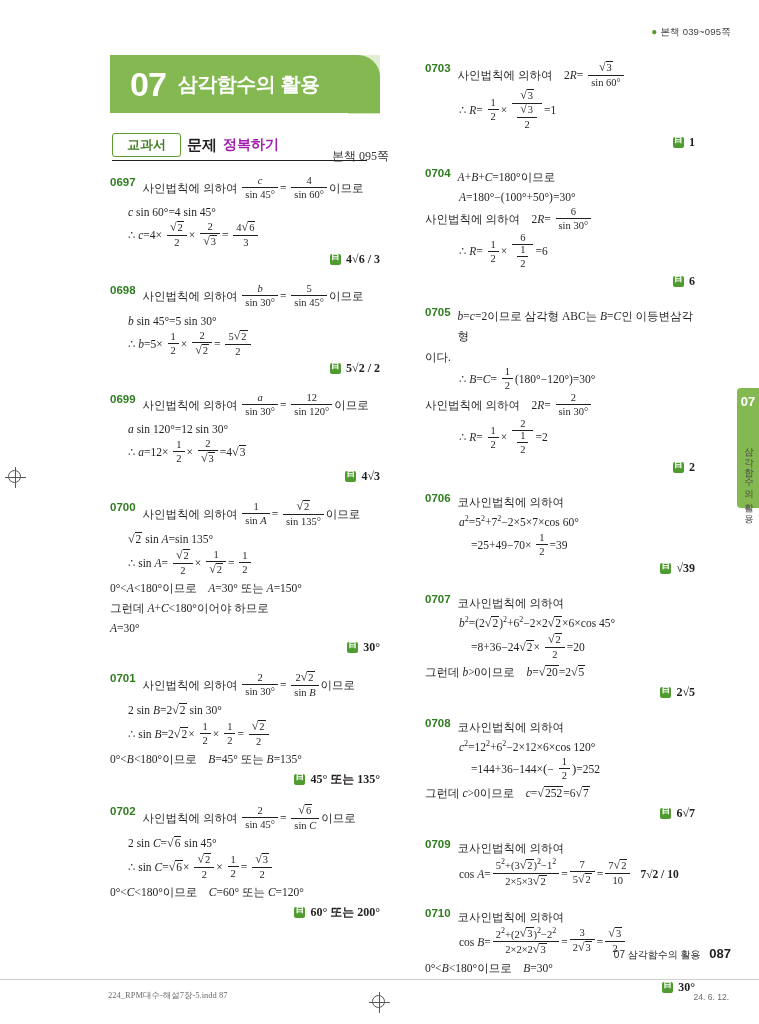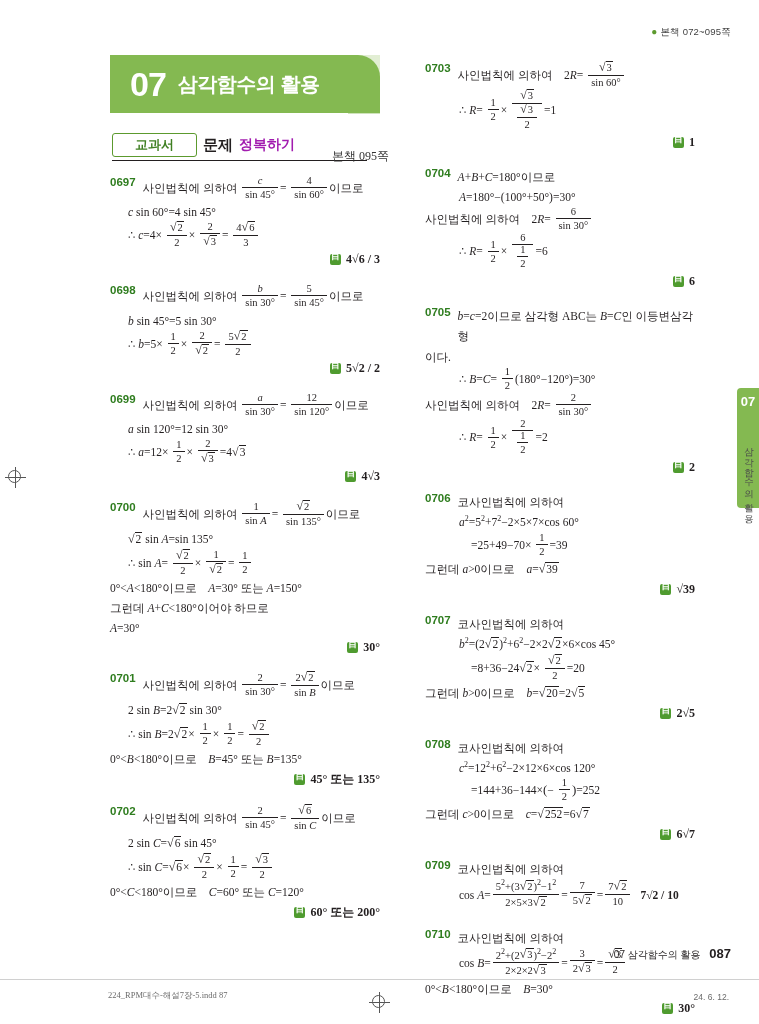--- a/index.html
+++ b/index.html
@@ -52,21 +52,21 @@
 
   
   .sec-label {
     position:absolute; left:112px; top:133px;
     display:flex; align-items:center; gap:6px;
     font-family:"Liberation Sans", sans-serif;
   }
   .sec-label .box {
     border:1.4px solid #5c9a2e; color:#3f7f22;
     font-size:13px; font-weight:bold;
-    padding:2px 22px; border-radius:3px;
+    padding:2px 14px; border-radius:3px;
   }
   .sec-label .t1 { font-size:15px; font-weight:bold; color:#231f20; }
   .sec-label .t2 { font-size:14px; font-weight:bold; color:#a21caf; }
   .sec-rule {
     position:absolute; left:112px; top:160px; width:255px; height:1px;
     background:#231f20;
   }
   .sec-ref {
     position:absolute; left:332px; top:148px;
     font-family:Liberation Serif, serif;
@@ -170,21 +170,21 @@
   .reg-left { left:8px; top:470px; }
   .reg-bottom { left:372px; bottom:16px; }
 </style>
 </head>
 <body>
 
 <div class="page">
 
   <div class="top-ref">
     <span class="dot">●</span>
-    <span>본책  072~095쪽</span>
+    <span>본책  039~095쪽</span>
   </div>
 
   <div class="banner-deco"></div>
   <div class="banner-deco2"></div>
 
   <div class="banner">
     <span class="num">07</span>
     <span class="title">삼각함수의 활용</span>
   </div>
 
@@ -379,21 +379,20 @@
 
     <div class="item">
       <div class="item-head">
         <span class="qnum">0706</span>
         <span class="line">코사인법칙에 의하여</span>
       </div>
       <div class="line ind2"><i>a</i><span class="sup">2</span>=5<span class="sup">2</span>+7<span class="sup">2</span>−2×5×7×cos 60°</div>
       <div class="line ind3">=25+49−70×
         <span class="frac"><span class="n">1</span><span class="d">2</span></span>=39
       </div>
-      <div class="line">그런데 <i>a</i>&gt;0이므로&nbsp;&nbsp;&nbsp;&nbsp;<i>a</i>=<span class="sq"><span class="r">√</span><span class="v">39</span></span></div>
       <div class="ans">
         <span class="chip"></span>
         <span>√39</span>
       </div>
     </div>
 
     <div class="item">
       <div class="item-head">
         <span class="qnum">0707</span>
         <span class="line">코사인법칙에 의하여</span>

